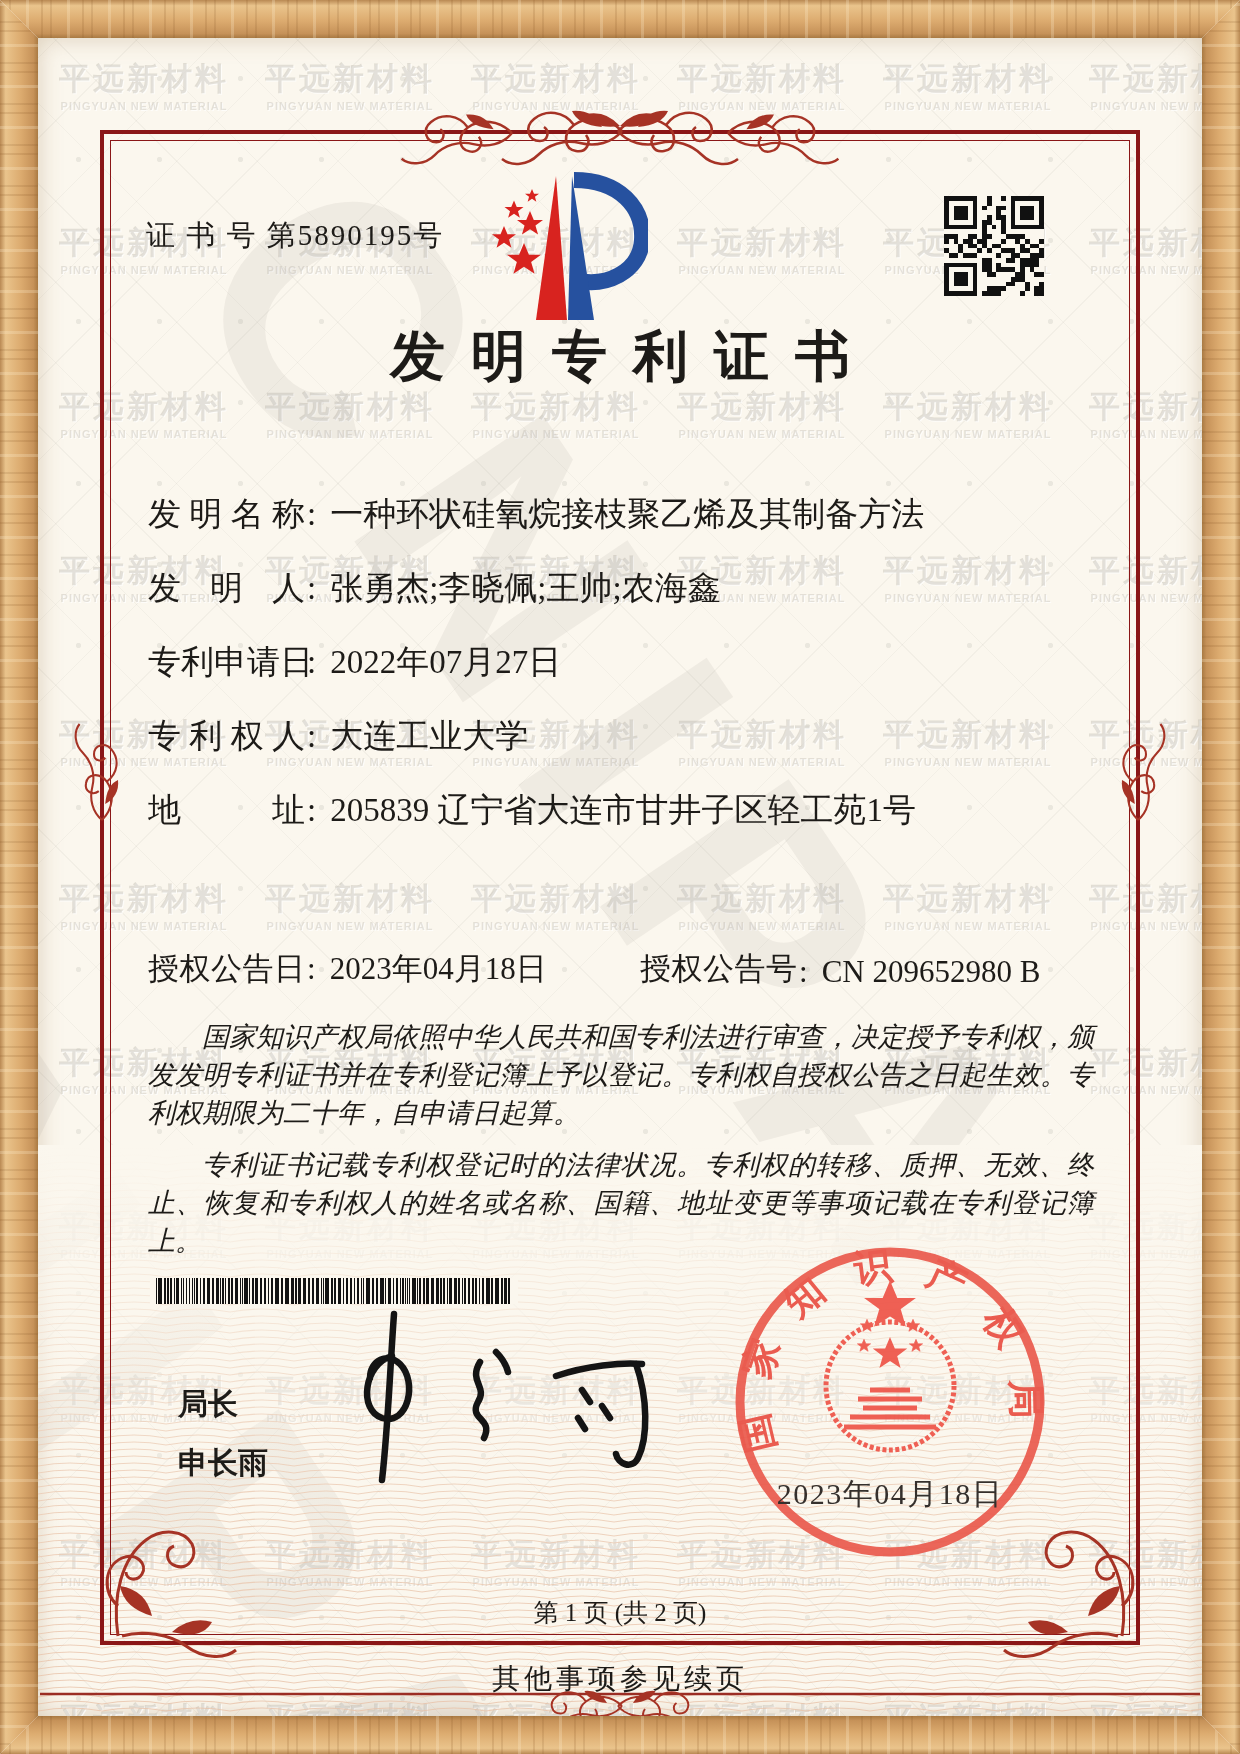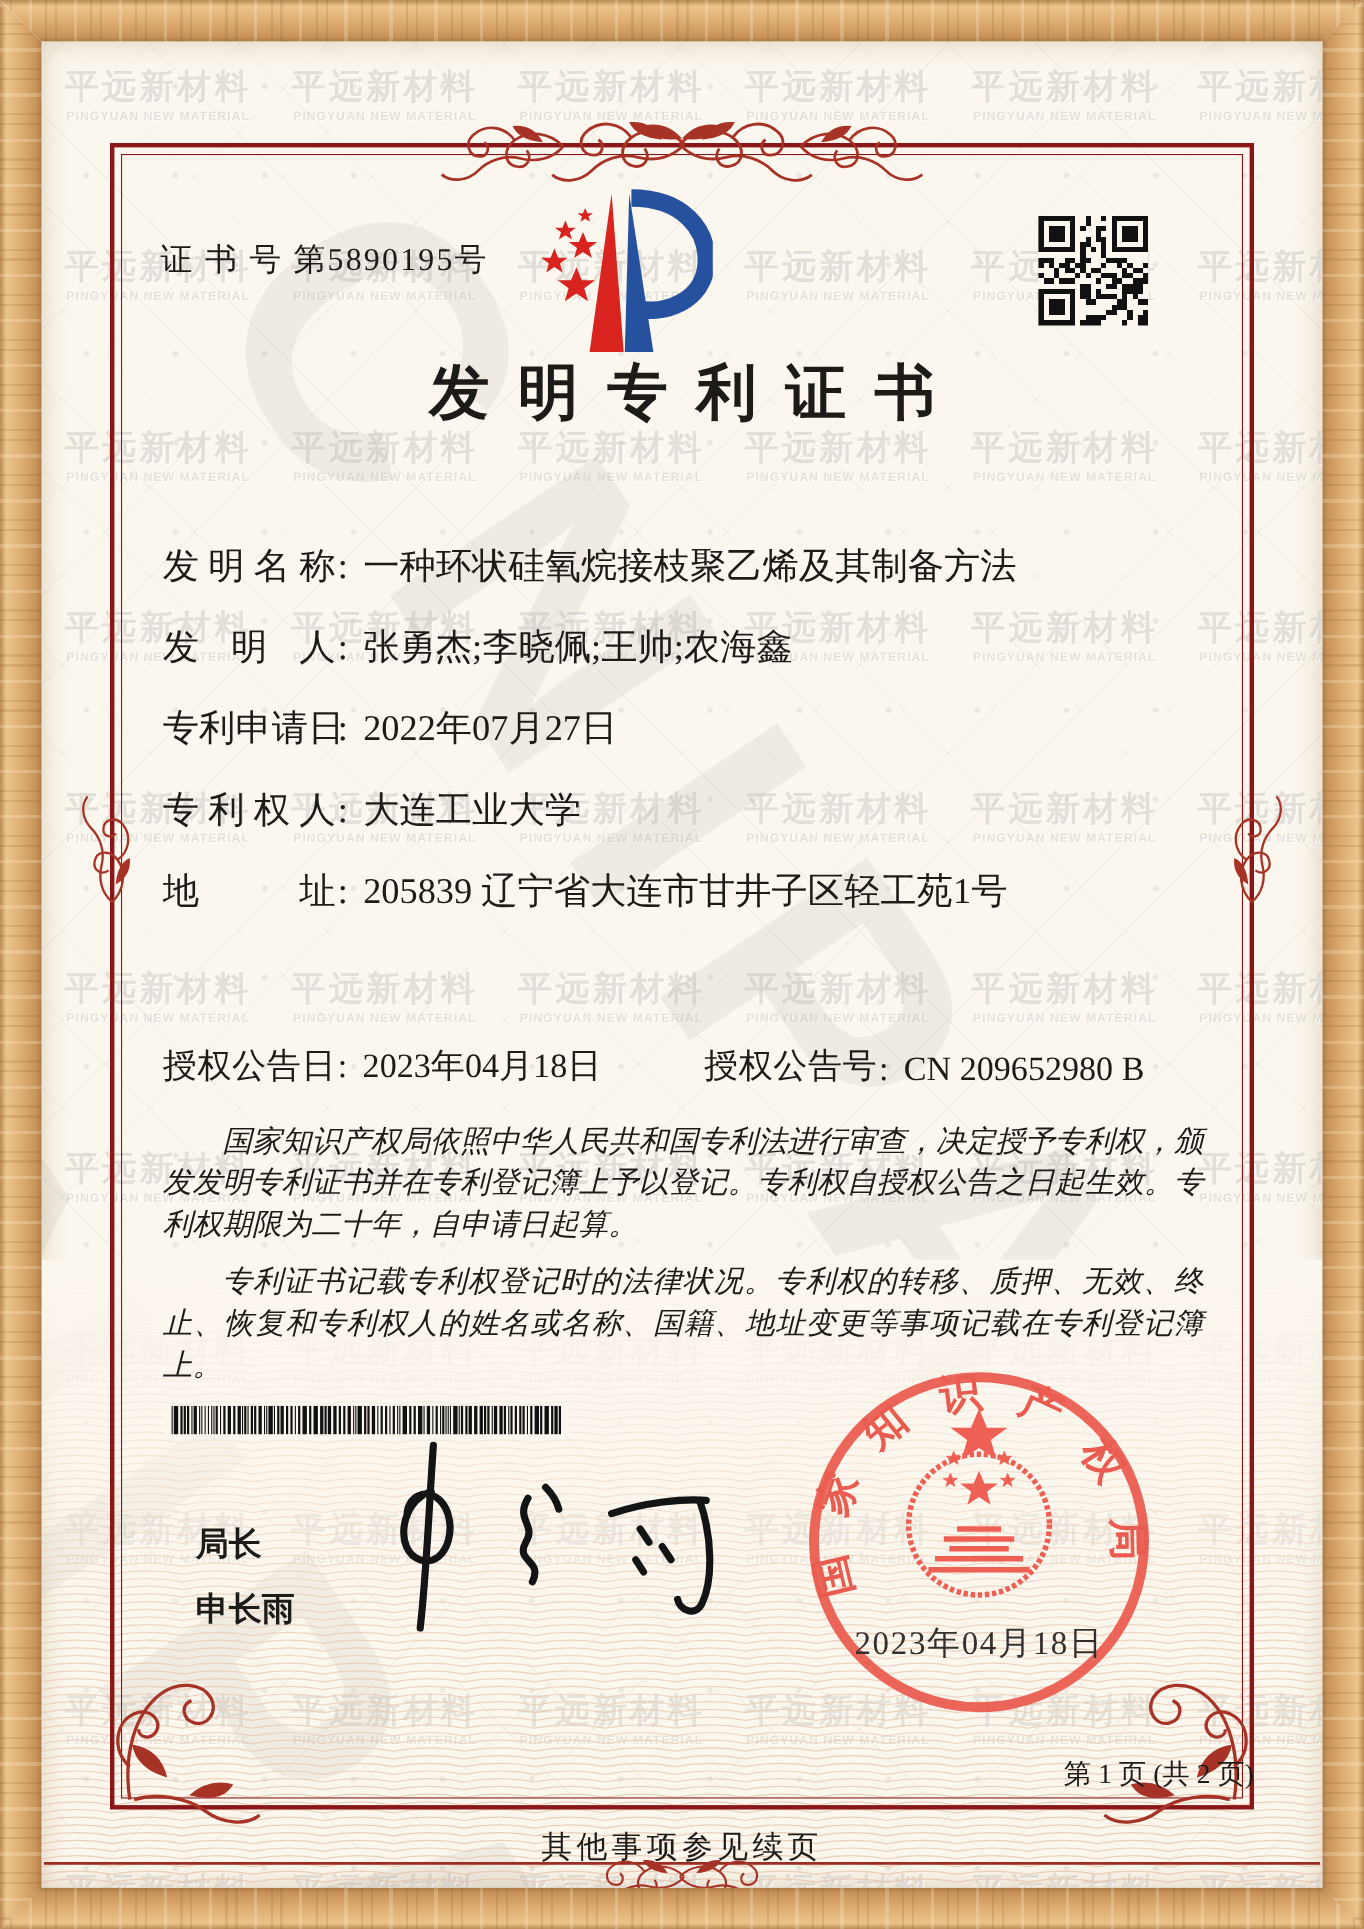--- a/index.html
+++ b/index.html
@@ -72,21 +72,21 @@
   .gpair2{position:absolute;left:492px;top:0;}
   .paras{position:absolute;left:148px;top:1018px;width:946px;font-size:27px;line-height:38px;
          text-align:justify;font-style:italic;}
   .paras p{margin:0 0 14px 0;text-indent:2em;}
   .barcode{position:absolute;left:150px;top:1278px;background:#fbf7ee;line-height:0;}
   .signer{position:absolute;left:178px;top:1384px;z-index:12;
           font-family:"Liberation Sans","DejaVu Sans",sans-serif;font-size:30px;font-weight:600;}
   .signer div{margin-bottom:18px;}
   .signature{position:absolute;left:330px;top:1298px;z-index:12;}
   .seal{position:absolute;left:722px;top:1234px;z-index:11;opacity:.92;}
-  .pagefoot{position:absolute;left:100px;right:100px;top:1596px;text-align:right;font-size:25px;z-index:12;}
+  .pagefoot{position:absolute;left:100px;right:100px;top:1596px;text-align:center;font-size:25px;z-index:12;}
   .notefoot{position:absolute;left:100px;right:100px;top:1660px;text-align:center;font-size:28px;
             letter-spacing:4px;z-index:12;}
 </style>
 </head>
 <body>
 
 <div class="stage">
 
   <div class="paper"></div>
   <div class="hatch"></div>

